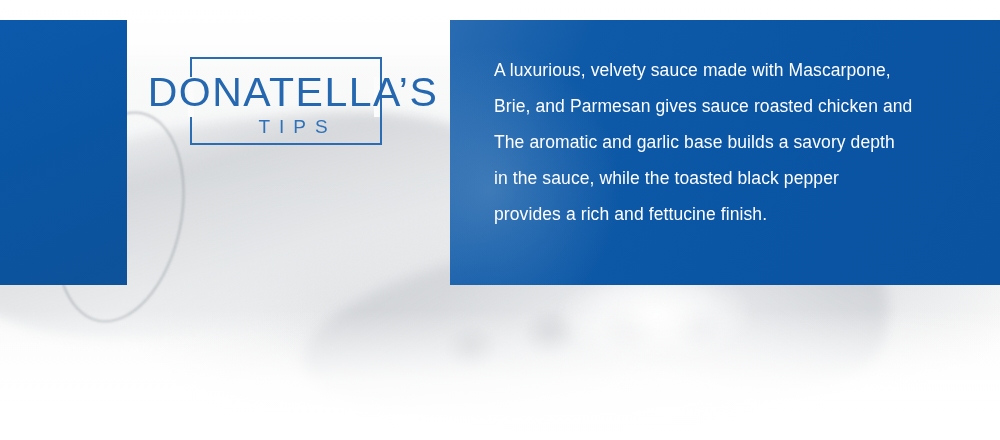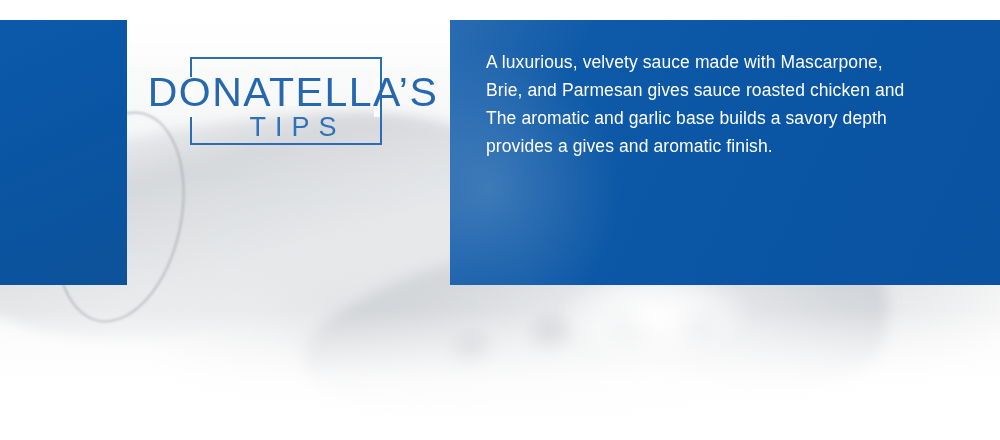--- a/index.html
+++ b/index.html
@@ -198,21 +198,21 @@
     white-space: nowrap;
   }
   .logo-sub {
     position: absolute;
     left: 0;
     top: 68px;
     width: 300px;
     text-align: center;
     font-family: "Liberation Sans", sans-serif;
     font-weight: 300;
-    font-size: 27px;
+    font-size: 19px;
     line-height: 30px;
     letter-spacing: 9px;
     text-indent: 9px;
     color: #2f72b8;
     white-space: nowrap;
   }
 
   
   .tip-copy {
     position: absolute;
@@ -220,21 +220,21 @@
     top: 48px;
     width: 470px;
     color: #ffffff;
     font-family: "Liberation Sans", sans-serif;
     font-size: 17.5px;
     line-height: 28px;
     font-weight: 400;
     letter-spacing: 0.1px;
   }
   .tip-copy p {
-    margin: 0;
+    margin: 8px;
   }
 </style>
 </head>
 <body>
 
 <div id="stage">
 
   <div class="photo-layer">
     <div class="photo-base"></div>
     <div class="photo-arm"></div>
@@ -256,16 +256,17 @@
     <div class="frame-gap left"></div>
     <div class="frame-gap right"></div>
     <div class="logo-main">DONATELLA’S</div>
     <div class="logo-sub">TIPS</div>
   </div>
 
   <div class="tip-copy">
     <p>A luxurious, velvety sauce made with Mascarpone,</p>
     <p>Brie, and Parmesan gives sauce roasted chicken and</p>
     <p>The aromatic and garlic base builds a savory depth</p>
-    <p>provides a gives and aromatic finish.</p>
+    <p>in the sauce, while the toasted black pepper</p>
+    <p>provides a rich and fettucine finish.</p>
   </div>
 
 </div>
 
 </body></html>

